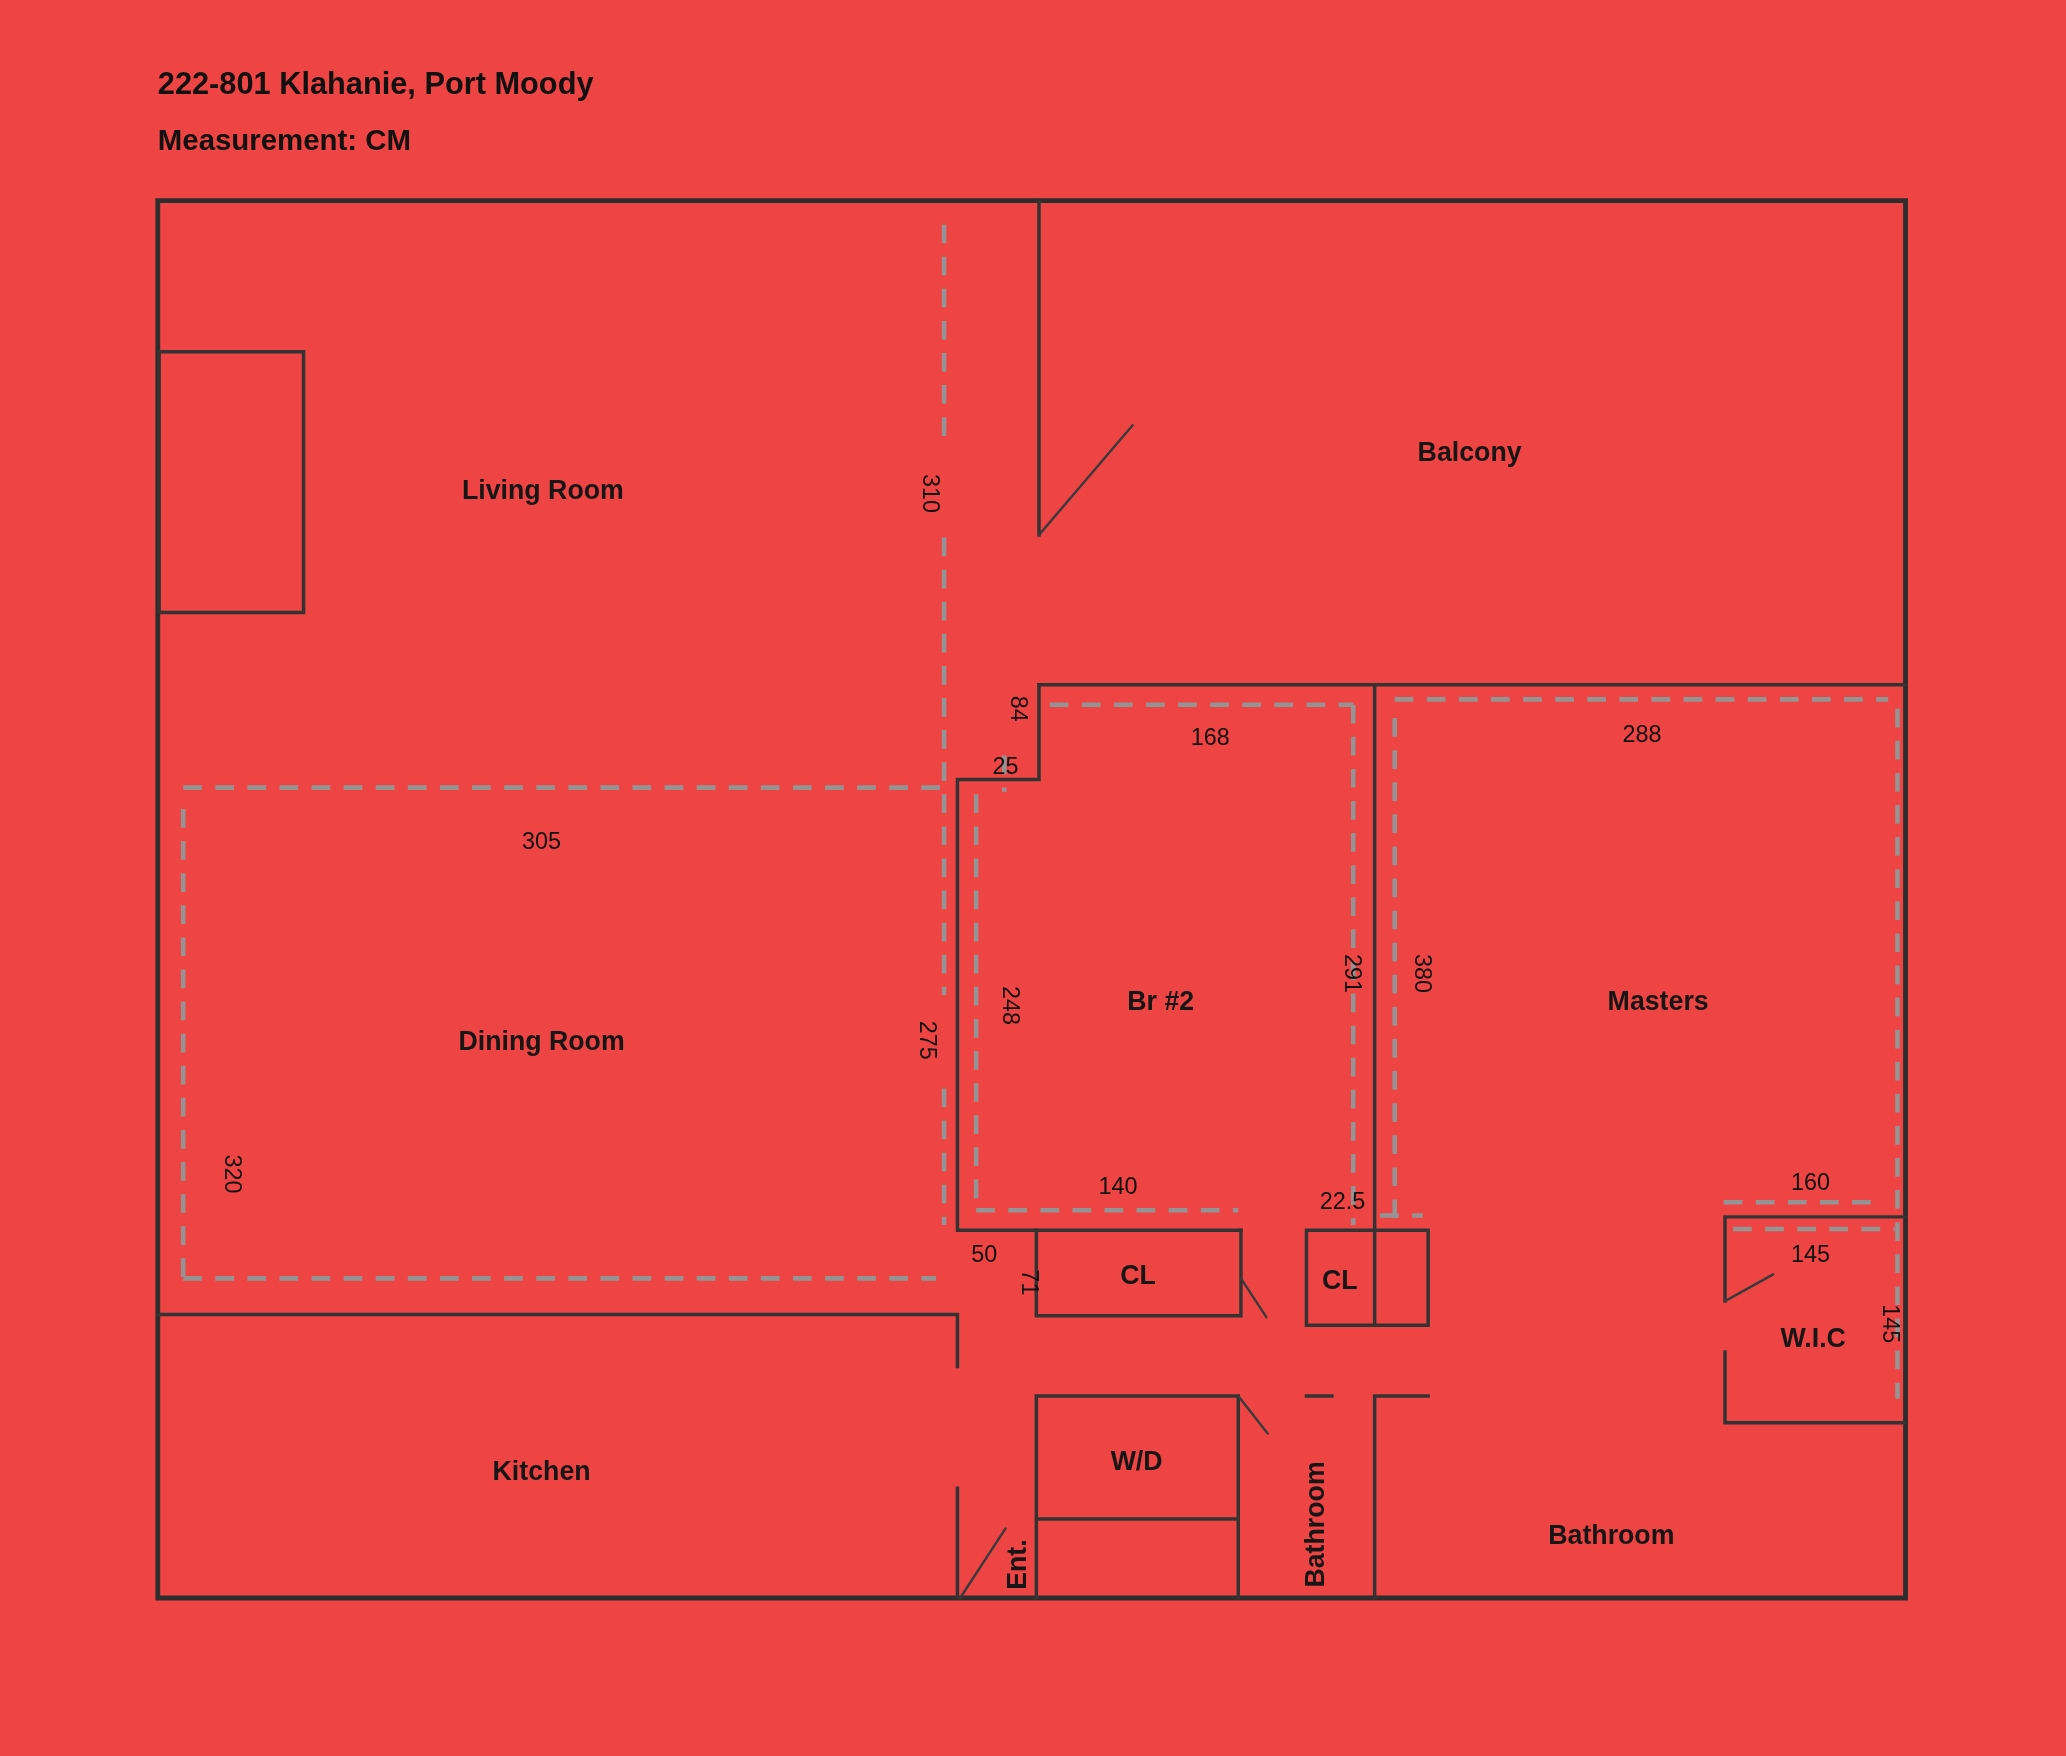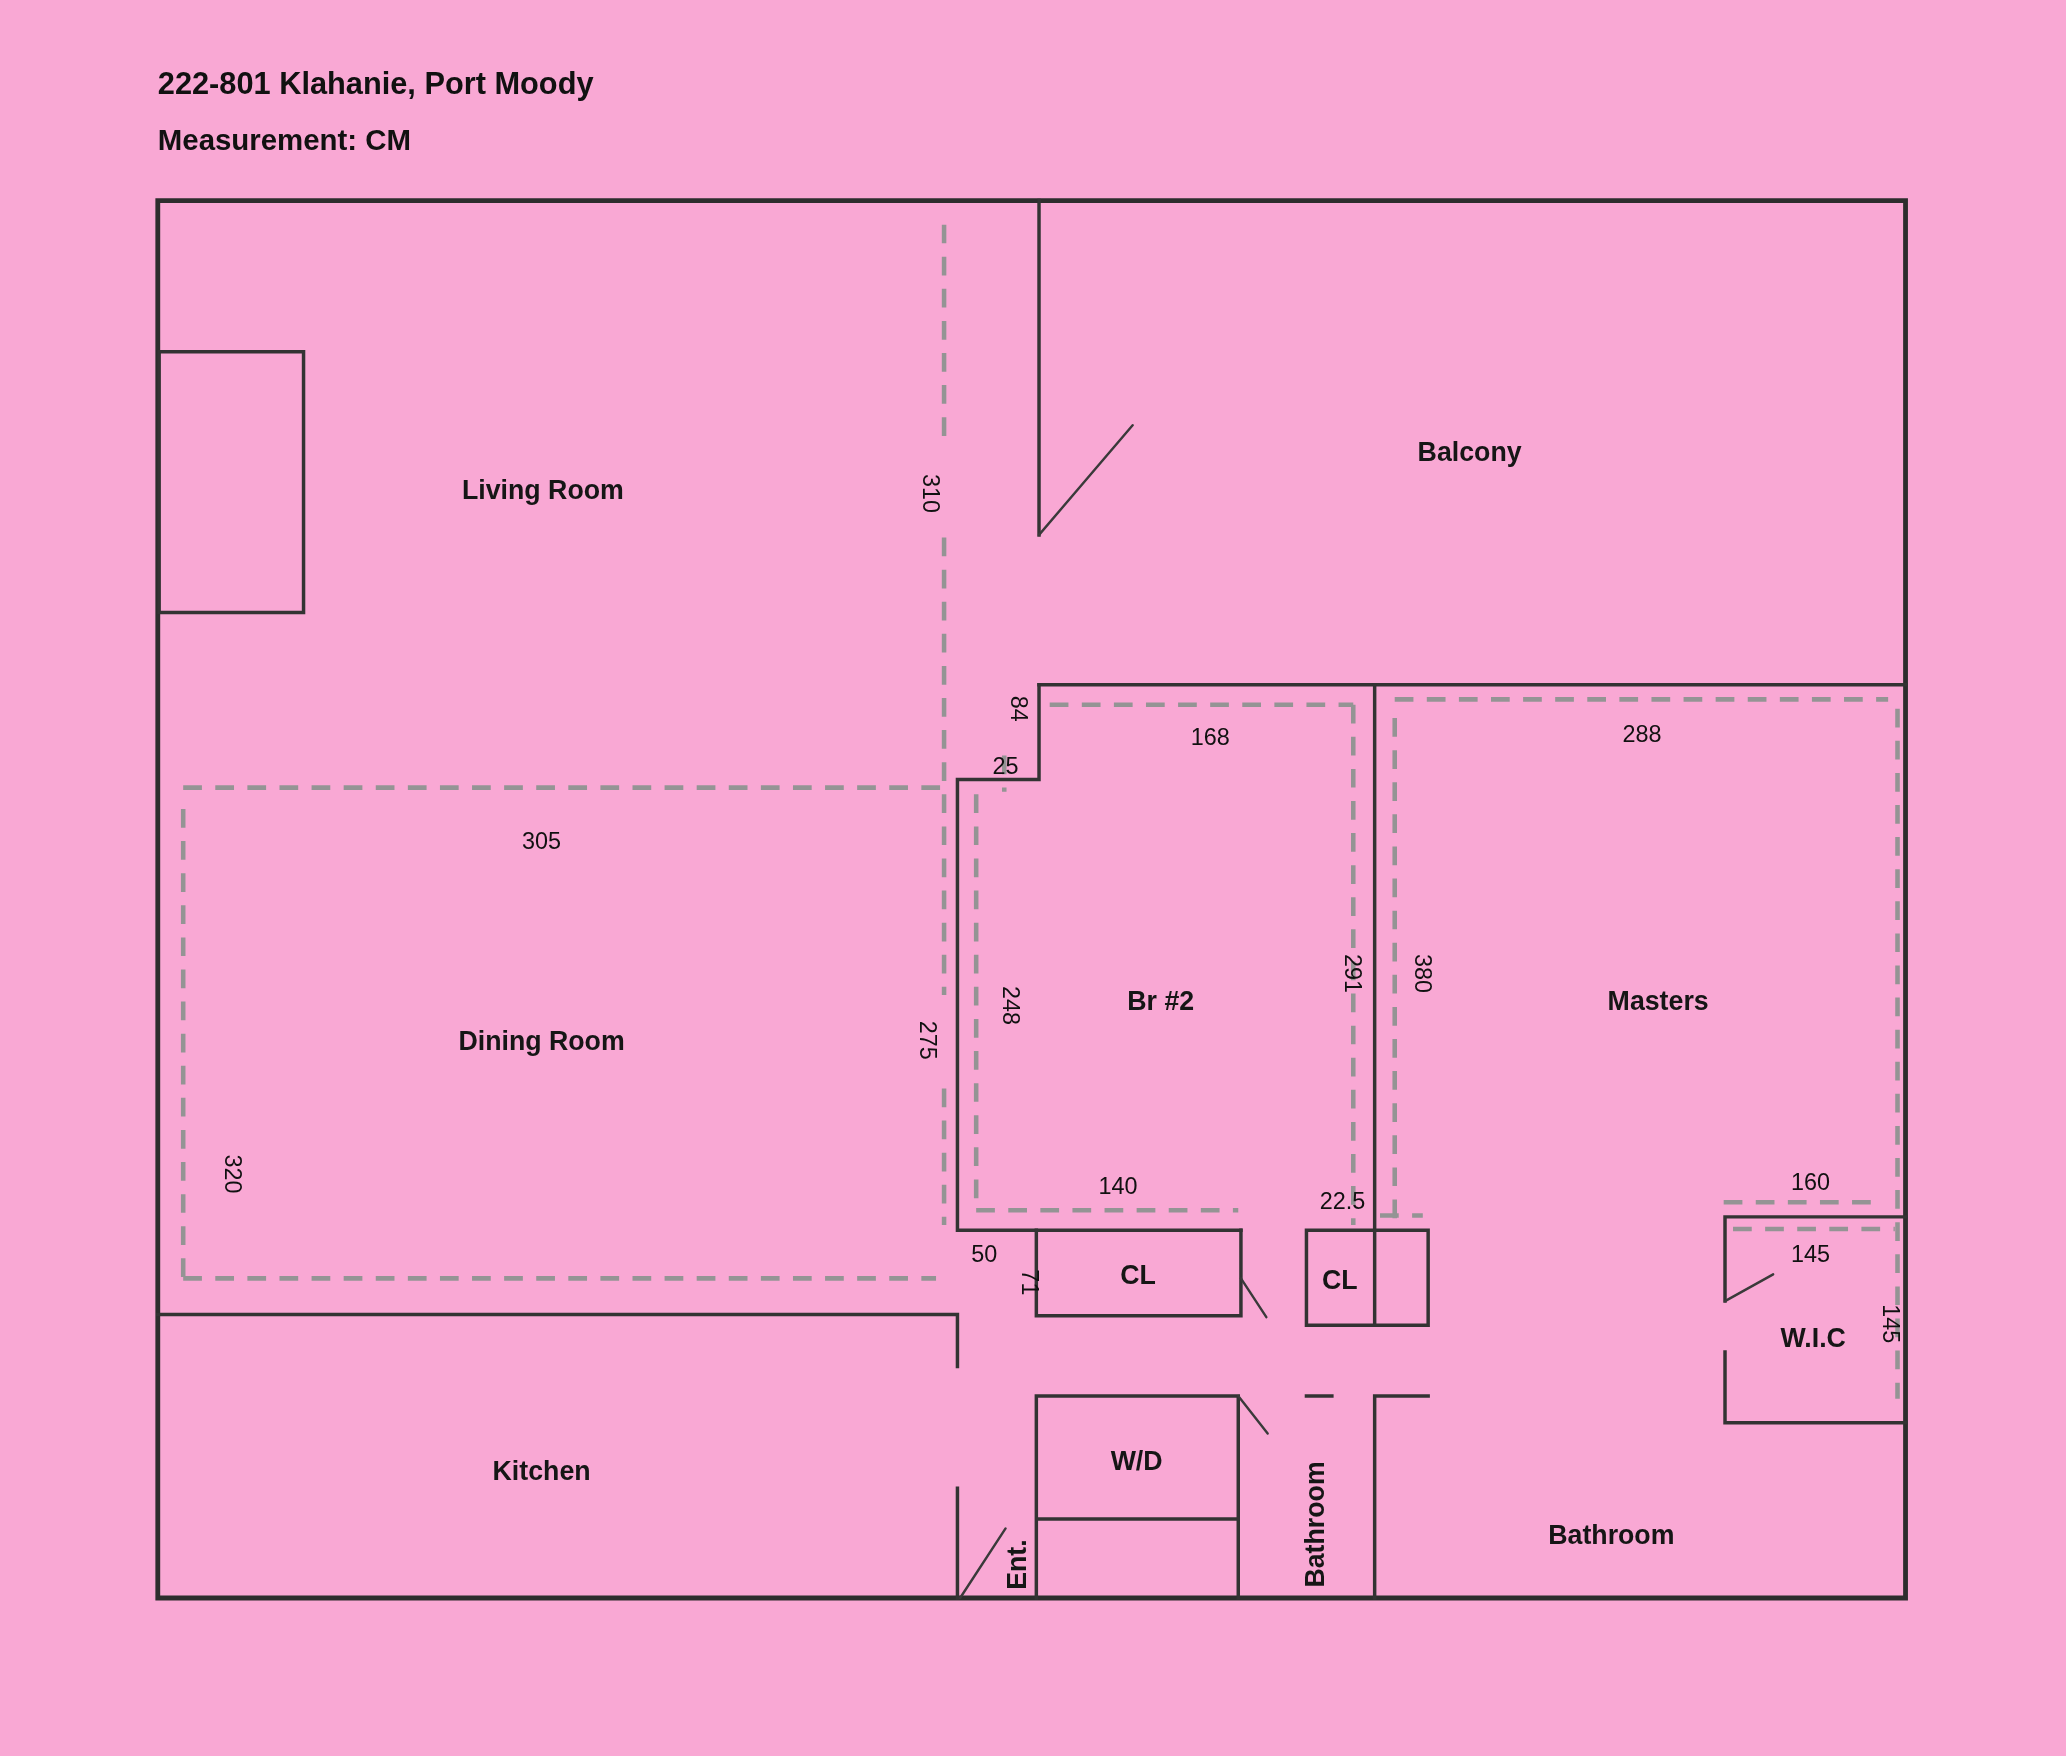--- a/index.html
+++ b/index.html
@@ -3,21 +3,21 @@
 <meta charset="utf-8">
 <style>
   html, body {
     margin: 0;
     padding: 0;
     background: #ffffff;
     font-family: "Liberation Sans", "DejaVu Sans", sans-serif;
   }
   .page {
     width: 100vw;
-    background: #f9a8d4;
+    background: #ef4444;
   }
   svg { display: block; width: 100%; height: auto; }
 
   .wall-outer  { stroke: #2d2d2d; stroke-width: 3.6; fill: none; stroke-linecap: square; }
   .wall-inner  { stroke: #333333; stroke-width: 2.6; fill: none; stroke-linecap: square; }
   .door-line   { stroke: #3a3a3a; stroke-width: 1.8; fill: none; stroke-linecap: round; }
   .dash-line   { stroke: #949494; stroke-width: 3.4; fill: none; stroke-dasharray: 14 10; stroke-linecap: butt; }
 
   .room-label {
     font-size: 20px;

